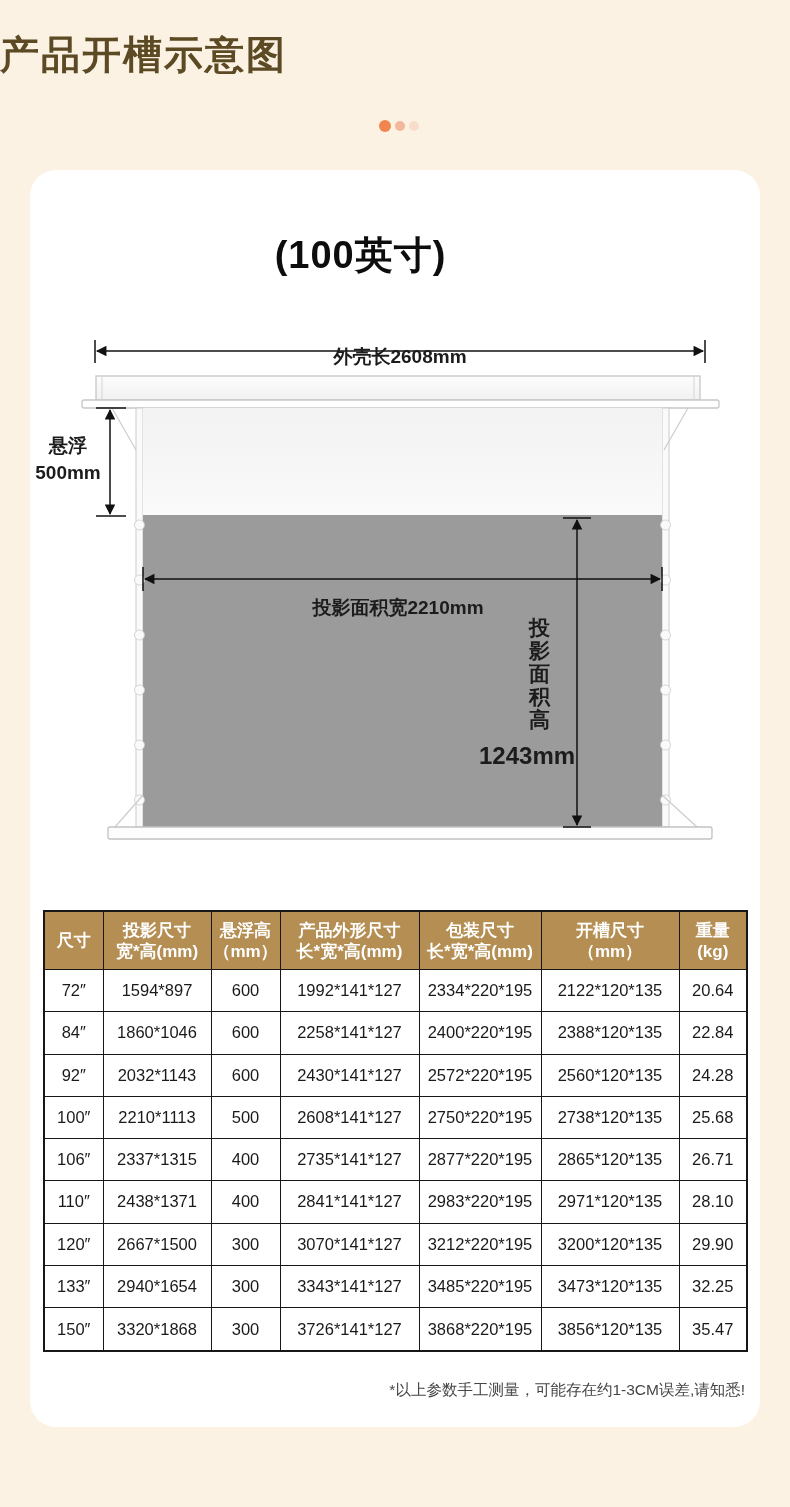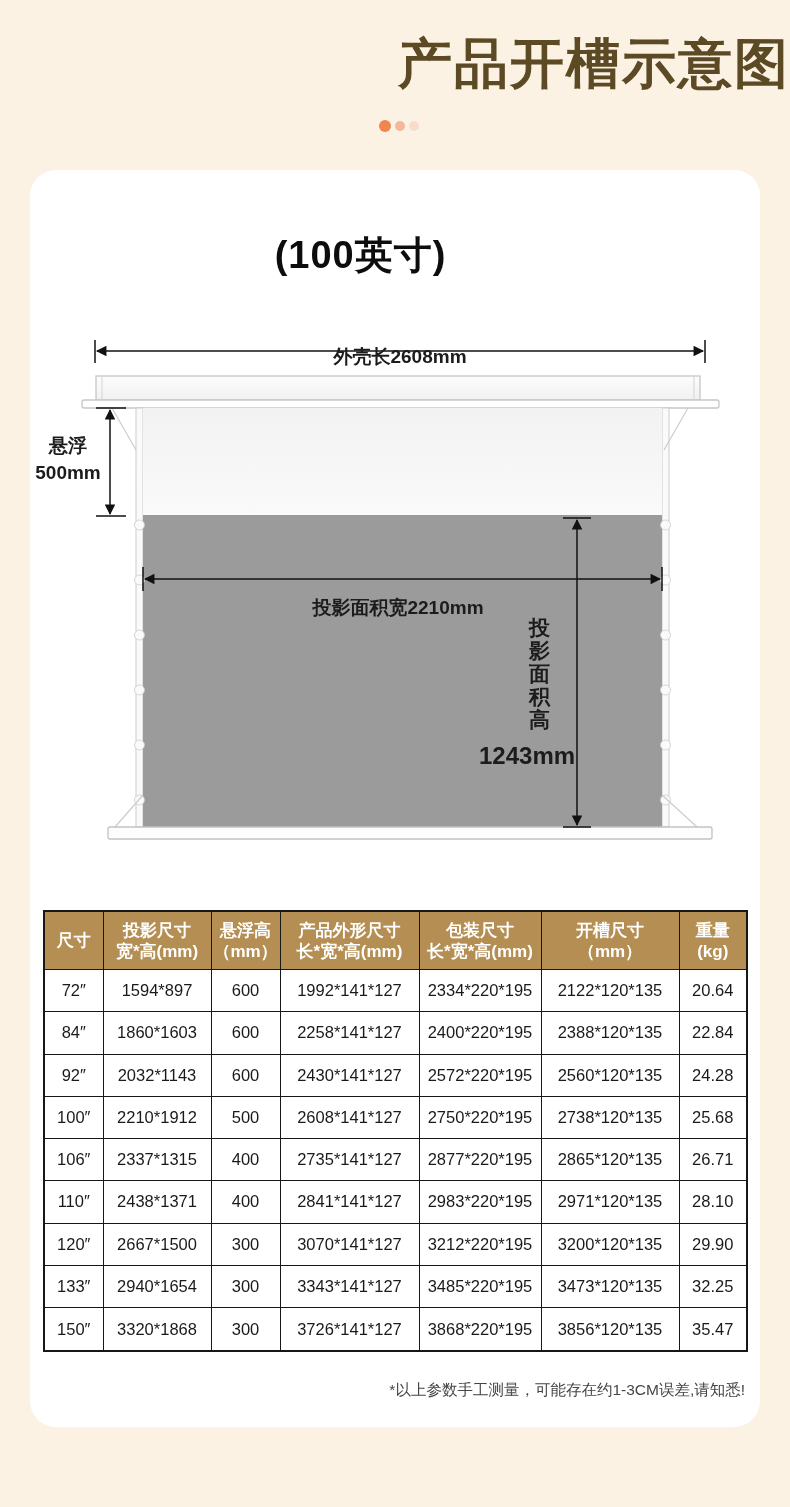--- a/index.html
+++ b/index.html
@@ -1,20 +1,20 @@
 <!DOCTYPE html>
 <html style="--background: #fcf2e3; --card: #ffffff; --title: #5b4a24; --dot1: #f0854f; --dot2: #f5b79c; --dot3: #f9ddcb; --table_header_bg: #b48e52; --table_border: #171717; --text: #1a1a1a; --note: #454545; --screen_gray: #9b9b9b;"><head>
 <meta charset="utf-8">
 <style>
   html,body{margin:0;padding:0;}
   body{font-family:"Liberation Sans","DejaVu Sans",sans-serif;}
   #stage{position:relative;width:790px;height:1507px;background:var(--background);overflow:hidden;}
 
-  .page-title{position:absolute;top:28px;left:0;width:790px;text-align:right;
-    font-size:54px;font-weight:900;letter-spacing:2px;color:var(--title);}
+  .page-title{position:absolute;top:28px;left:0;width:790px;text-align:left;
+    font-size:39px;font-weight:900;letter-spacing:2px;color:var(--title);}
 
   .dots{position:absolute;top:120px;left:0;width:790px;height:14px;}
   .dot{position:absolute;border-radius:50%;}
   .dot1{left:379px;top:0;width:12px;height:12px;background:var(--dot1);}
   .dot2{left:395px;top:1px;width:10px;height:10px;background:var(--dot2);}
   .dot3{left:409px;top:1px;width:10px;height:10px;background:var(--dot3);}
 
   .card{position:absolute;left:30px;top:170px;width:730px;height:1257px;
     background:var(--card);border-radius:26px;}
 
@@ -189,39 +189,39 @@
               <td>72″</td>
               <td>1594*897</td>
               <td>600</td>
               <td>1992*141*127</td>
               <td>2334*220*195</td>
               <td>2122*120*135</td>
               <td>20.64</td>
             </tr>
             <tr>
               <td>84″</td>
-              <td>1860*1603</td>
+              <td>1860*1046</td>
               <td>600</td>
               <td>2258*141*127</td>
               <td>2400*220*195</td>
               <td>2388*120*135</td>
               <td>22.84</td>
             </tr>
             <tr>
               <td>92″</td>
               <td>2032*1143</td>
               <td>600</td>
               <td>2430*141*127</td>
               <td>2572*220*195</td>
               <td>2560*120*135</td>
               <td>24.28</td>
             </tr>
             <tr>
               <td>100″</td>
-              <td>2210*1912</td>
+              <td>2210*1113</td>
               <td>500</td>
               <td>2608*141*127</td>
               <td>2750*220*195</td>
               <td>2738*120*135</td>
               <td>25.68</td>
             </tr>
             <tr>
               <td>106″</td>
               <td>2337*1315</td>
               <td>400</td>

